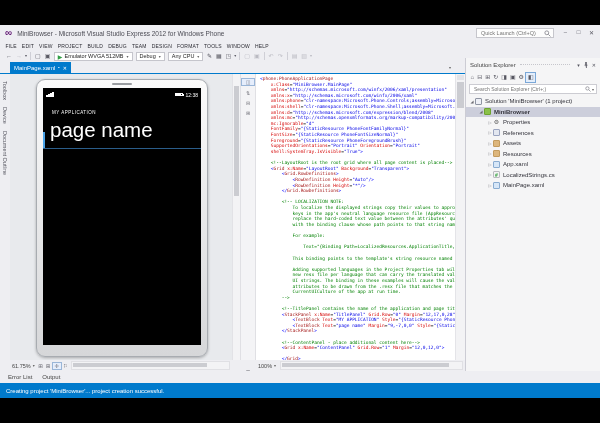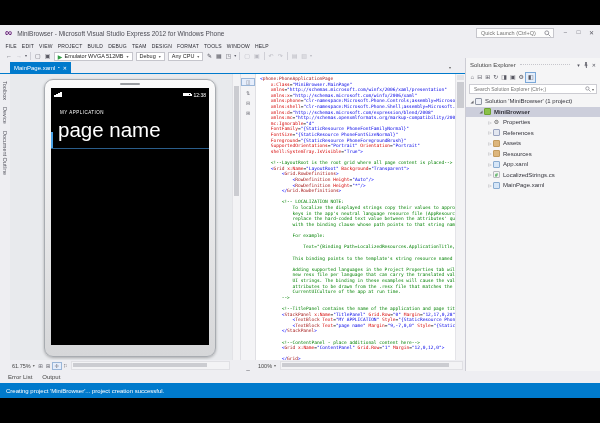--- a/index.html
+++ b/index.html
@@ -44,21 +44,21 @@
   .doctab .close{font-size:5px}
   .doclist-caret{position:absolute;right:14px;top:3px;font-size:4px;color:#666}
   .bluerule{position:absolute;top:48px;left:0;width:465px;height:1px;background:#007acc}
 
   
   .sidetabs{position:absolute;left:0;top:49px;width:10px;height:286px;background:#eeeef2}
   .vtab{writing-mode:vertical-rl;font-size:5.5px;color:#565660;margin:7px 0 0 2px;white-space:nowrap}
 
   
   .designer{position:absolute;left:10px;top:49px;width:222px;height:286px;background:#e8eaed;overflow:hidden}
-  .phone{position:absolute;left:34px;top:5px;width:172px;height:278px;
+  .phone{position:absolute;left:26px;top:5px;width:172px;height:278px;
          background:linear-gradient(#fbfbfb,#d6d7d9);border:1px solid #a8acb1;border-radius:9px;
          box-shadow:0 1px 3px rgba(0,0,0,.28);box-sizing:border-box}
   .speaker{position:absolute;top:3px;left:50%;transform:translateX(-50%);width:20px;height:2px;
            background:#9a9da1;border-radius:1px}
   .screen{position:absolute;left:6px;right:6px;top:8px;bottom:11px;background:#000;overflow:hidden}
   .sbar{display:flex;justify-content:space-between;align-items:center;height:9px;padding:2px 3px 0}
   .signal{display:flex;align-items:flex-end}
   .sigbar{width:1.5px;background:#fff;margin-right:.5px}
   .sright{display:flex;align-items:center}
   .battery{width:8px;height:3.5px;border:1px solid #fff;position:relative;margin-right:2px;box-sizing:border-box}

